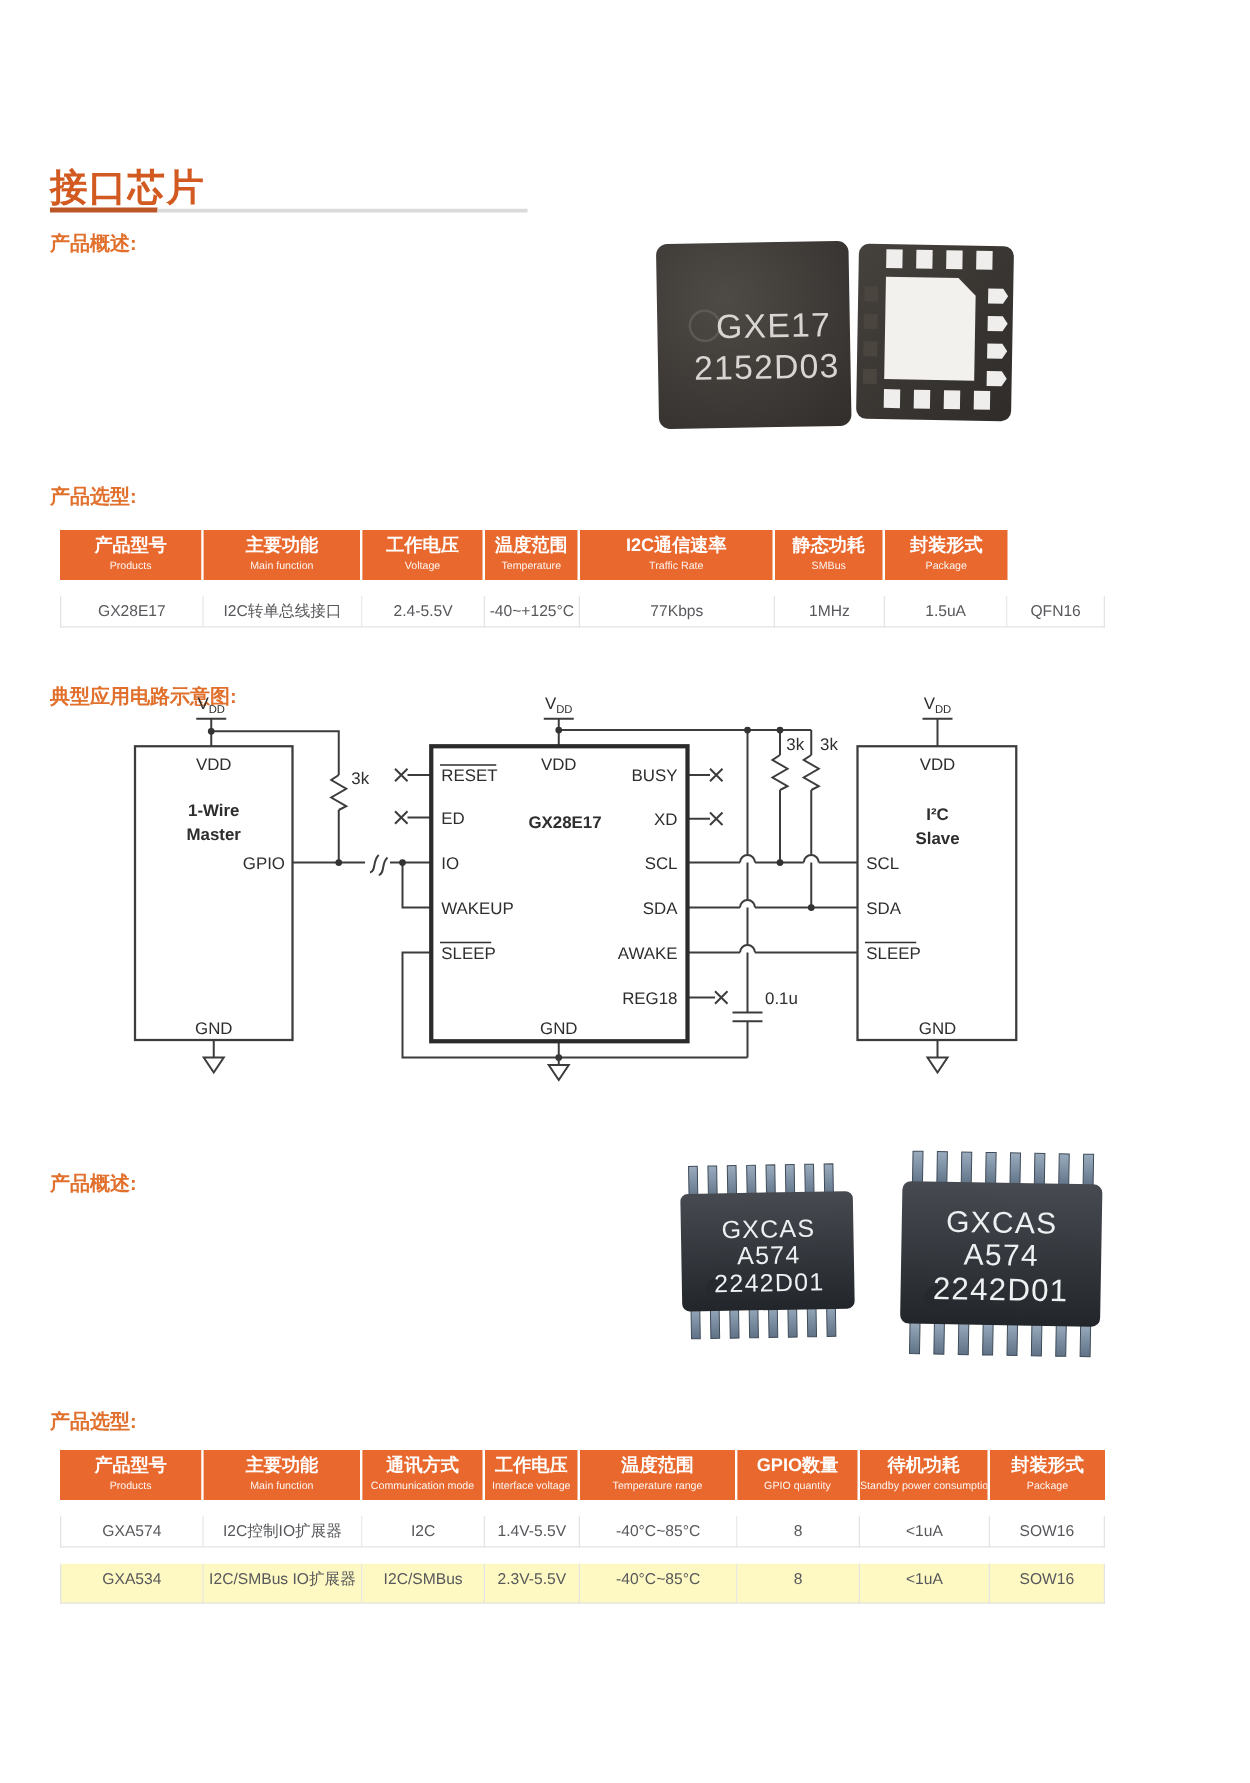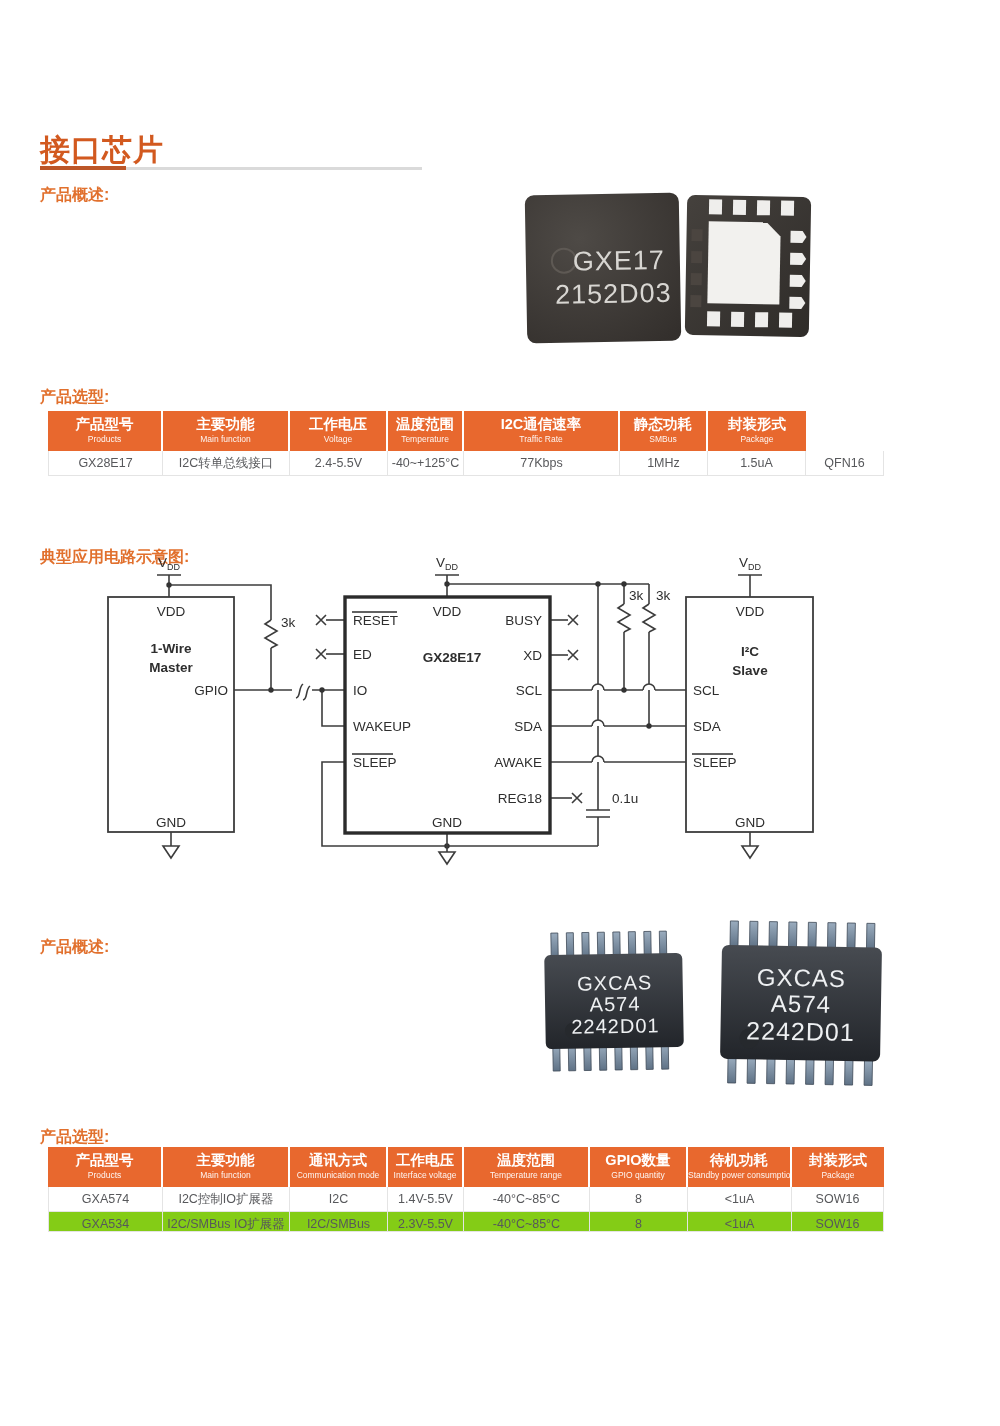--- a/index.html
+++ b/index.html
@@ -9,33 +9,33 @@
   
   .title{left:40px;top:130px;font-size:30px;font-weight:bold;color:#d2591f;letter-spacing:1px;text-align:right;}
   .u-orange{left:40px;top:166px;width:86px;height:4px;background:#bc5628;}
   .u-gray{left:126px;top:167px;width:296px;height:2.5px;background:#dadada;}
   
   .sec-label{font-size:16px;font-weight:bold;color:#e1702d;}
   
   .para{font-size:15px;line-height:23.5px;color:#56575a;text-align:justify;}
   
   .ptable{display:block;}
-  .thead,.trow{display:grid;}
+  .thead,.trow{display:grid;margin-top:13px;}
   .t1 .thead,.t1 .trow{grid-template-columns:115px 127px 98px 76px 156px 88px 98px 78px;}
   .t2 .thead,.t2 .trow{grid-template-columns:115px 127px 98px 76px 126px 98px 104px 92px;}
   .th{background:#e8682e;color:#fff;text-align:center;box-sizing:border-box;height:40px;
       padding-top:4px;border-right:2px solid #fff;}
   .th:last-child{border-right:none;}
   .th-zh{font-size:14.5px;font-weight:bold;line-height:19px;}
   .th-en{font-size:8.5px;line-height:11px;color:rgba(255,255,255,.93);white-space:nowrap;overflow:hidden;}
   .td{box-sizing:border-box;height:25px;line-height:24px;text-align:center;font-size:12.5px;
       color:#57585b;border-right:1px solid #e4e4e4;border-bottom:1px solid #e4e4e4;background:#fff;
       white-space:nowrap;overflow:hidden;}
   .trow .td:first-child{border-left:1px solid #e4e4e4;}
-  .trow.alt .td{background:#84cc16;height:20px;}
+  .trow.alt .td{background:#fef9c3;height:32px;}
   
   .ct{font-family:"Liberation Sans","DejaVu Sans",sans-serif;font-size:13.5px;fill:#2e2e2e;}
   .cb{font-weight:bold;}
   .wire{fill:none;stroke:#3c3c3c;stroke-width:1.6;}
   .box{fill:#fff;stroke:#3c3c3c;stroke-width:1.8;}
   .boxbold{fill:#fff;stroke:#2b2b2b;stroke-width:3.4;}
   .dome{fill:#fff;stroke:#3c3c3c;stroke-width:1.6;}
   .dot{fill:#333;}
   .gndsym{fill:#fff;stroke:#3c3c3c;stroke-width:1.6;}
   .chiptext{font-family:"Liberation Sans","DejaVu Sans",sans-serif;fill:#d8d6d2;letter-spacing:1px;}

